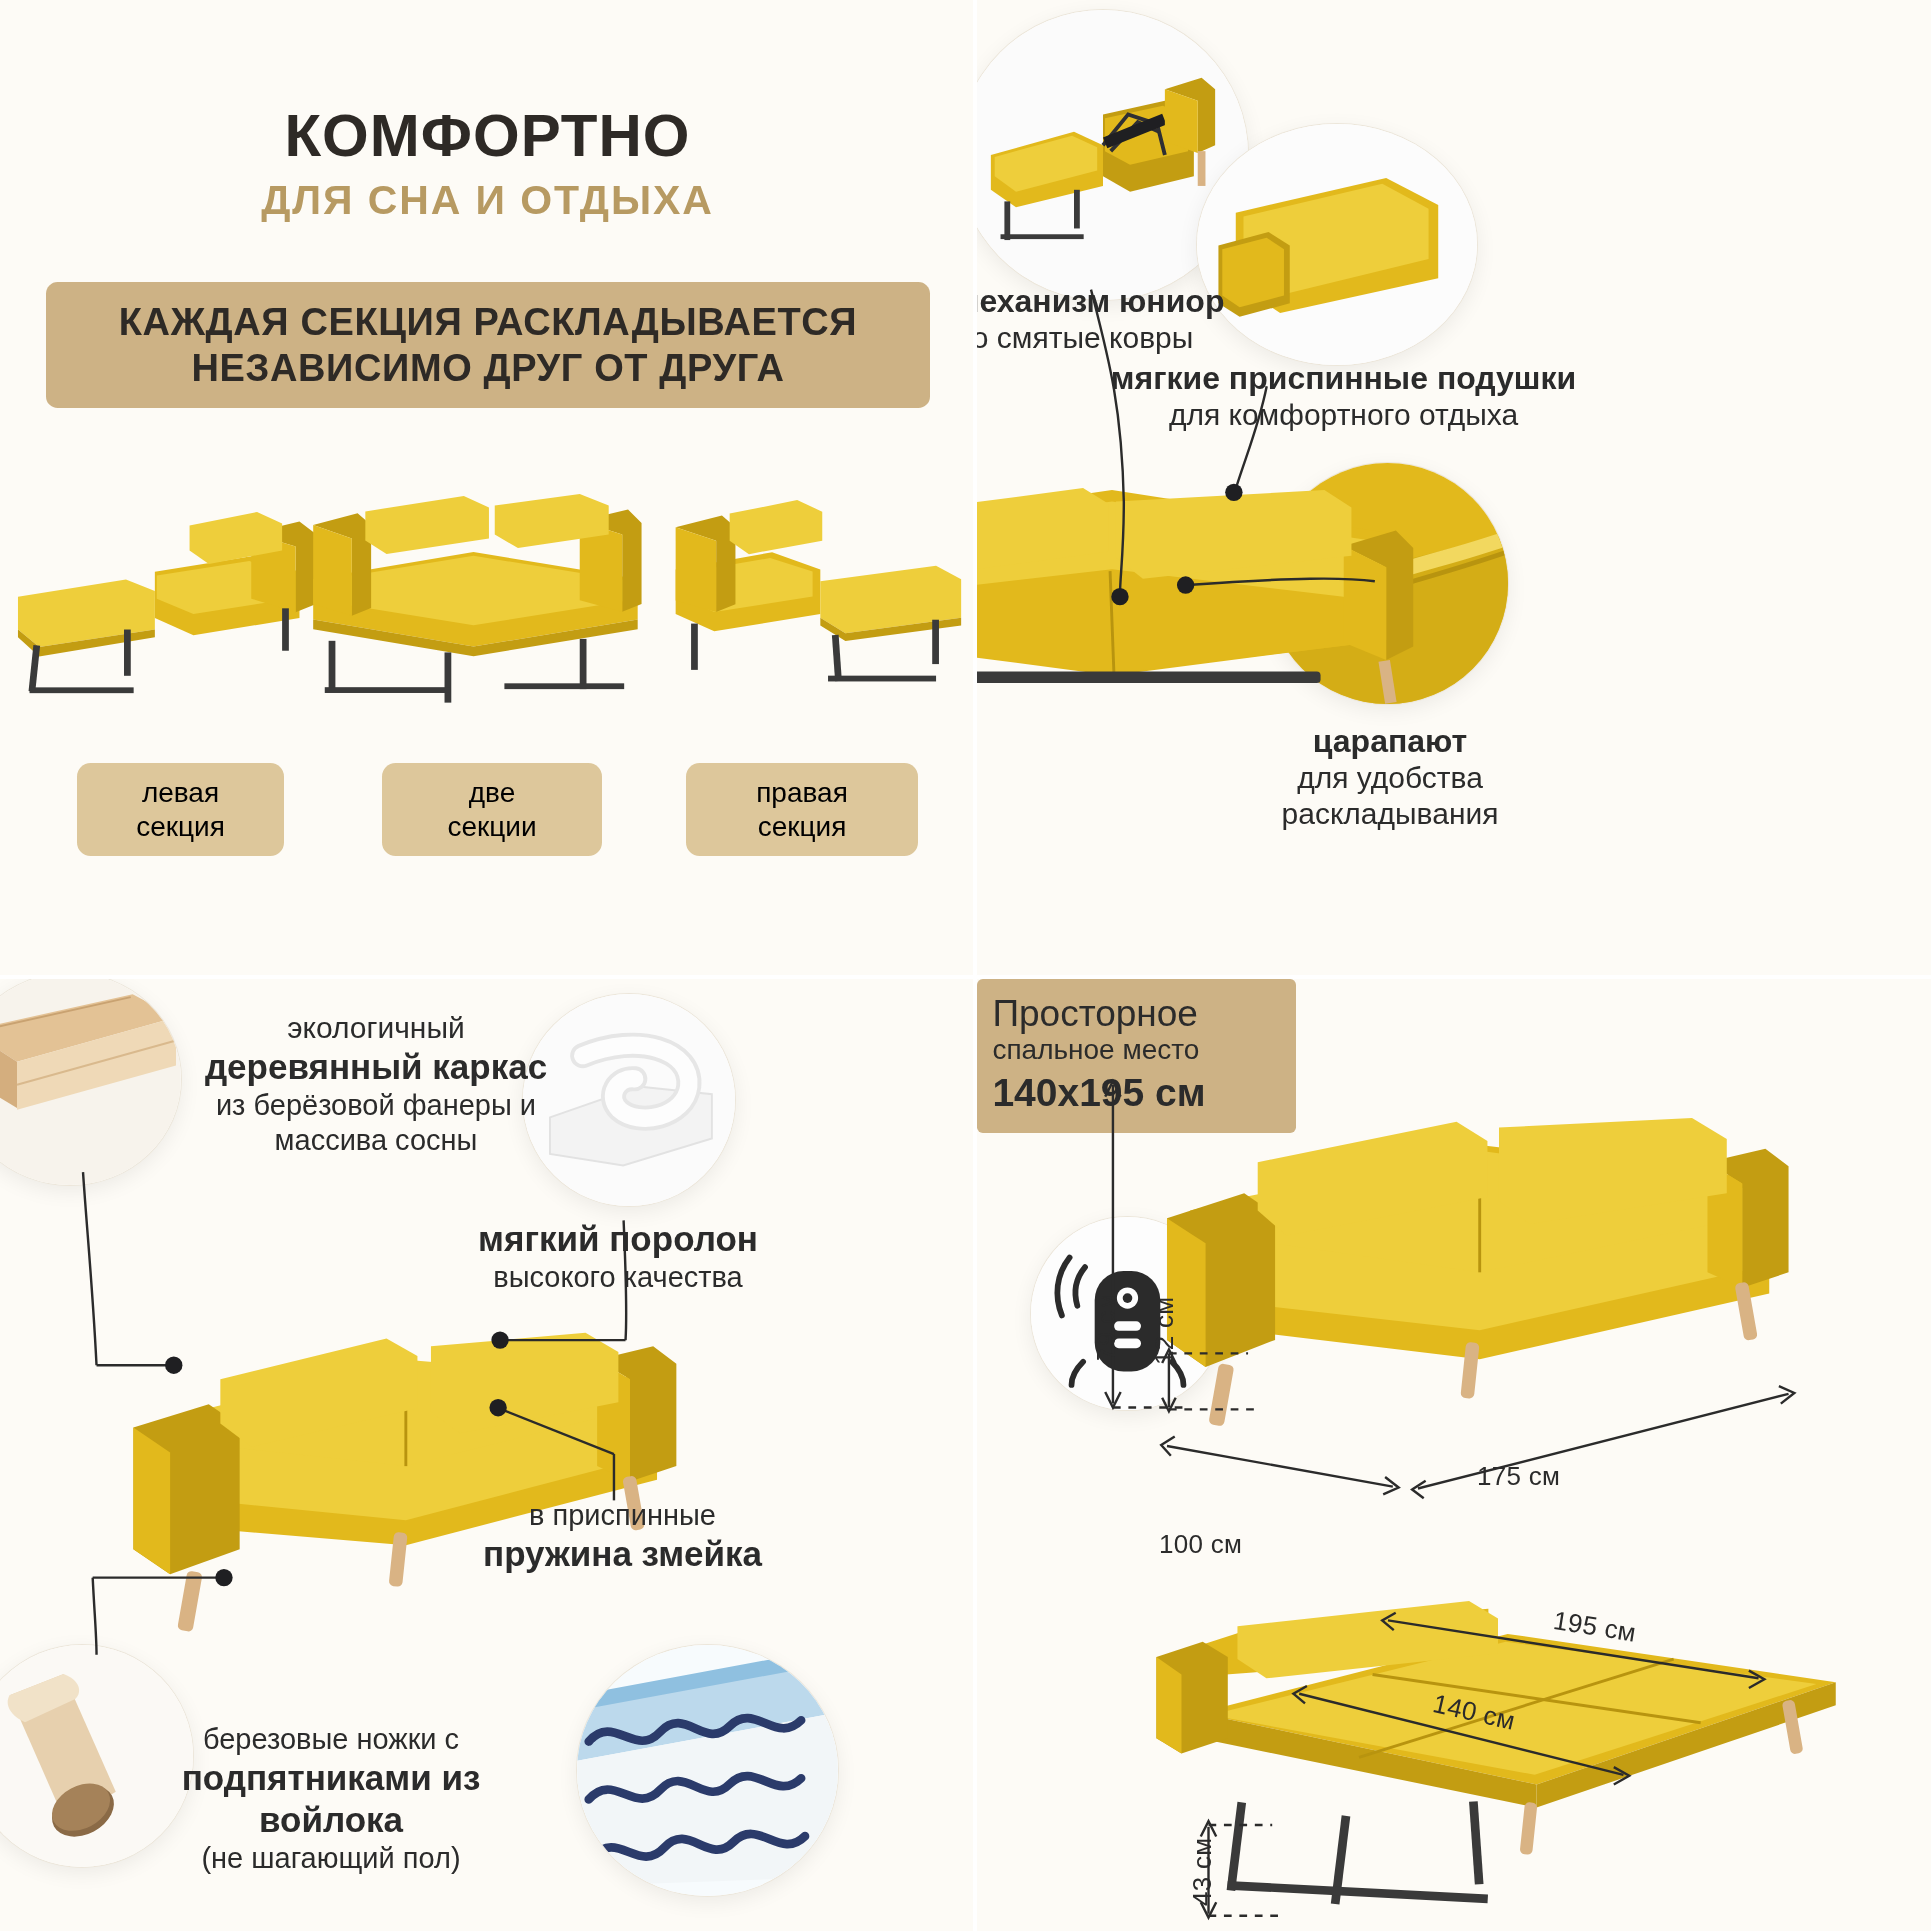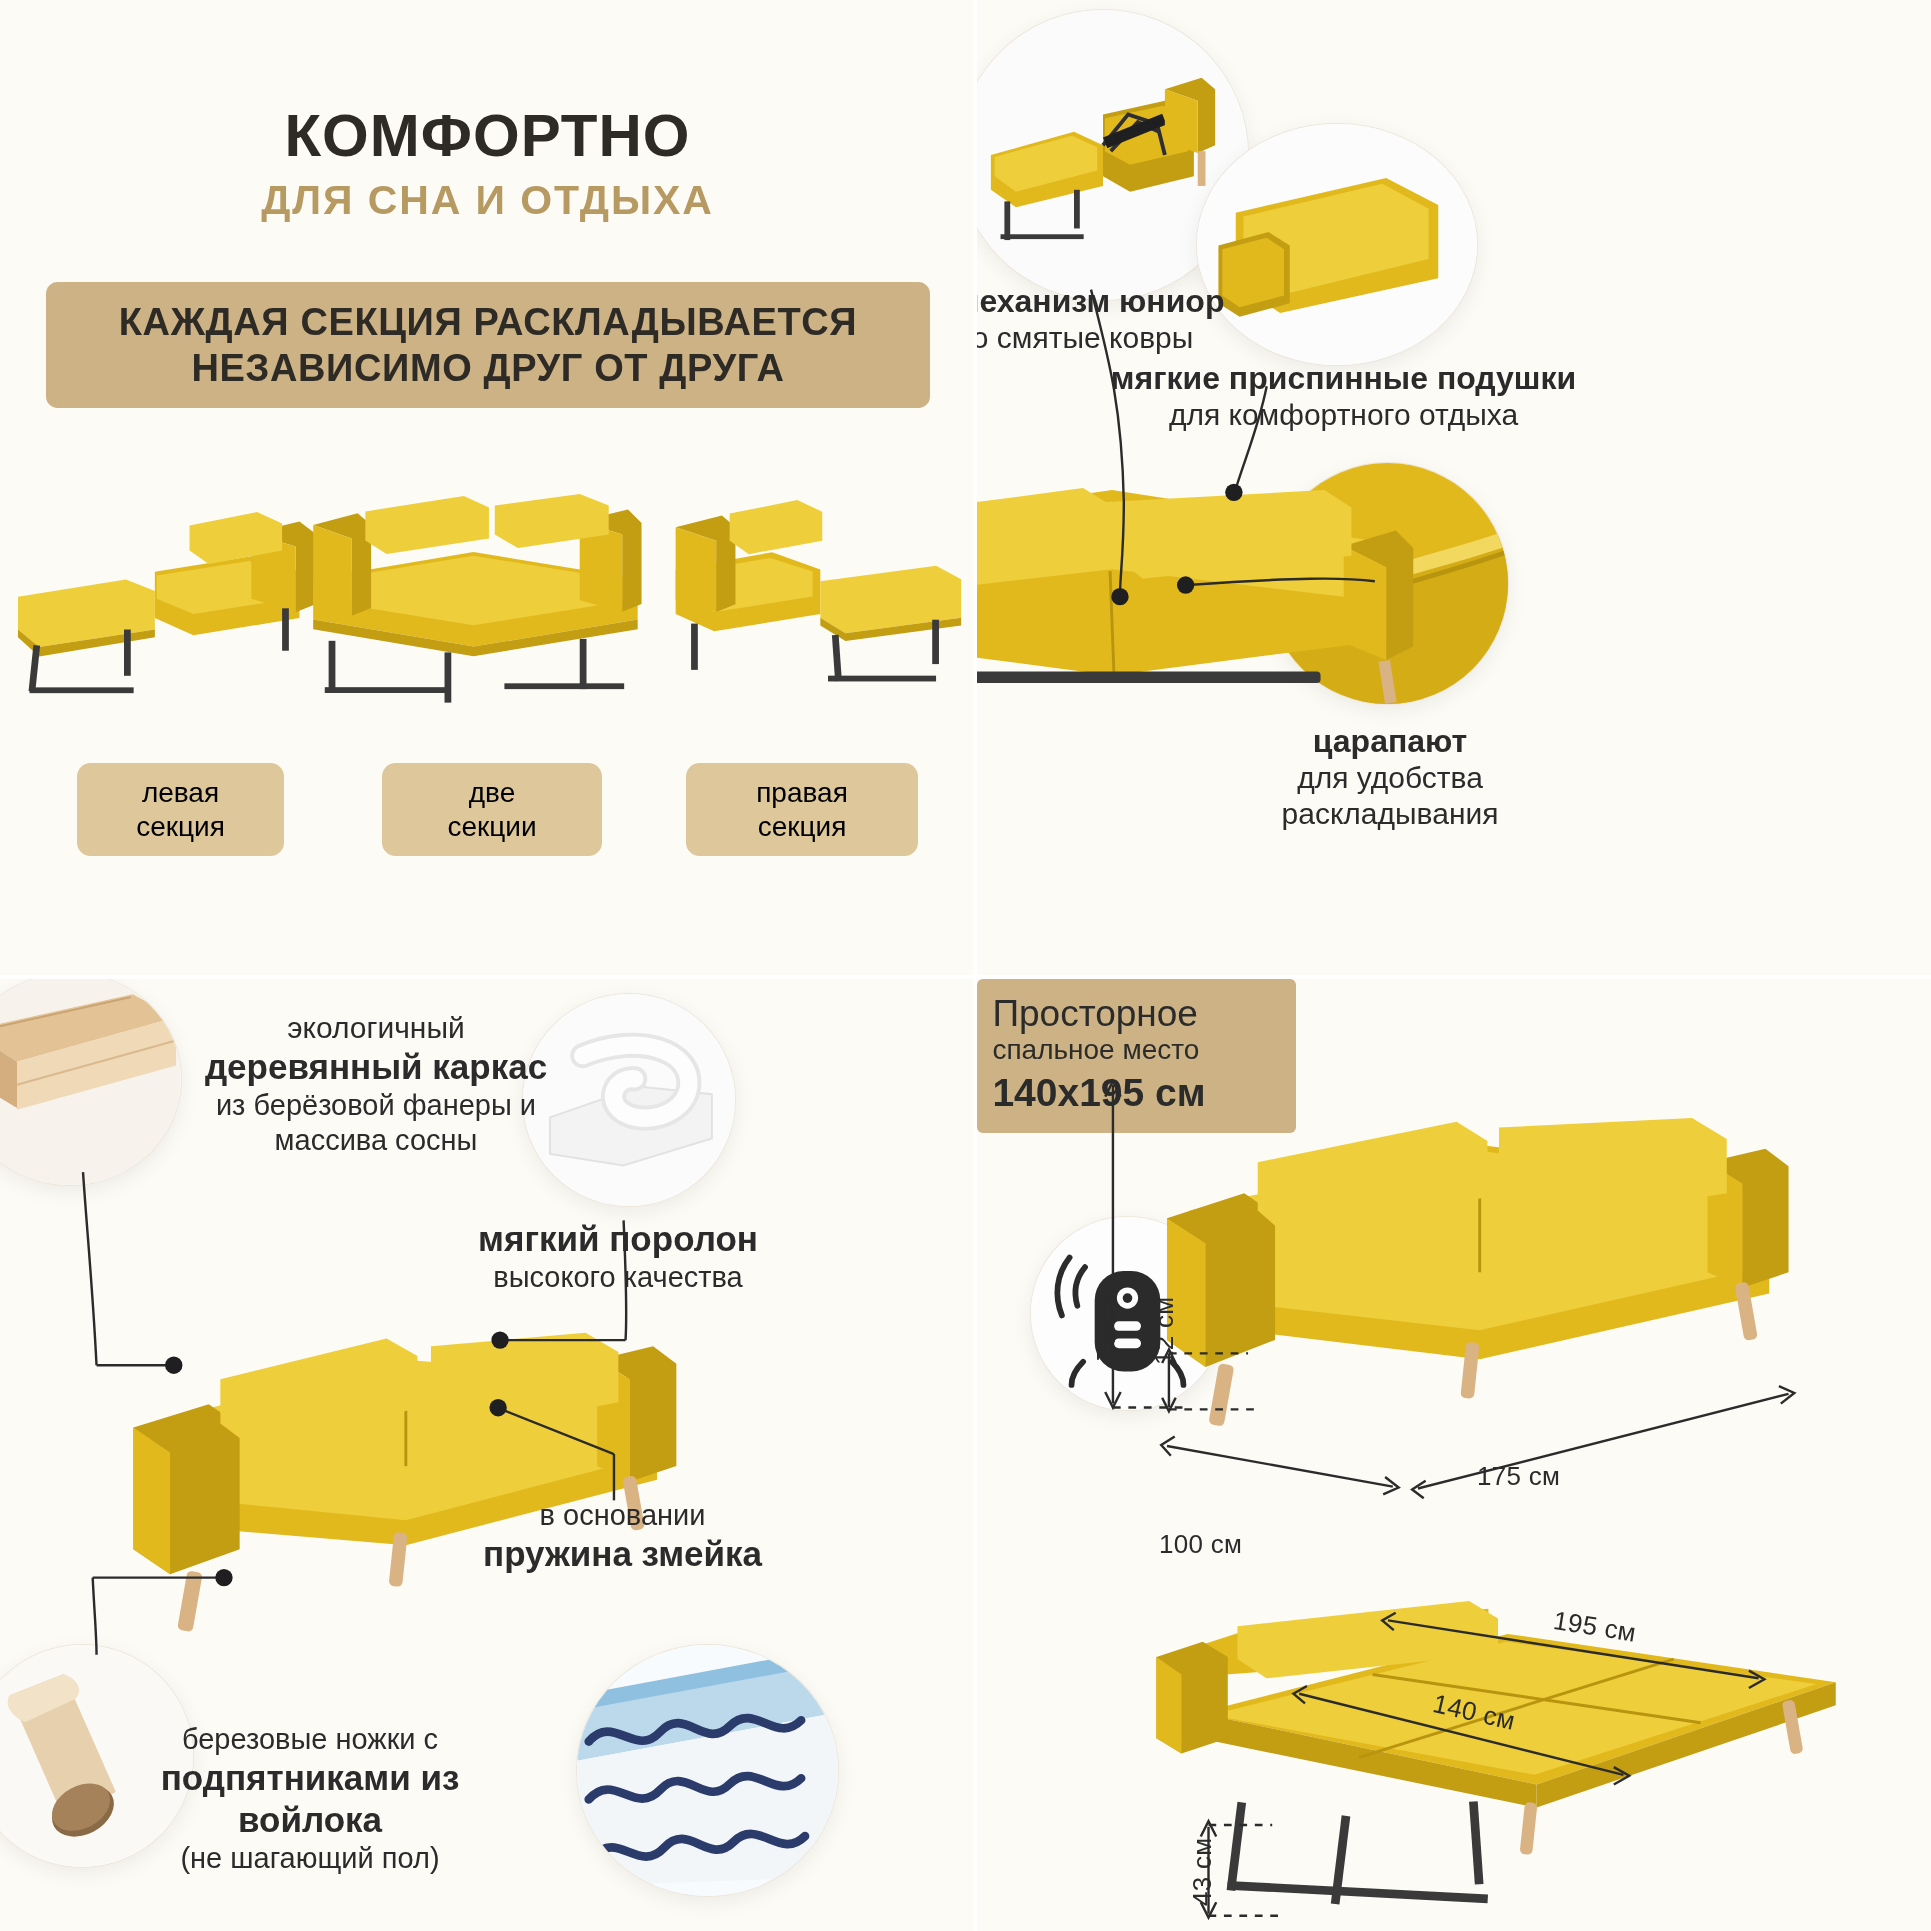--- a/index.html
+++ b/index.html
@@ -449,25 +449,25 @@
       <span class="n" style="font-size:29px;">из берёзовой фанеры и</span>
       <span class="n" style="font-size:29px;">массива сосны</span>
     </div>
 
     <div class="callout" style="left:425px; top:239px; width:386px; text-align:center;">
       <span class="b" style="font-size:35px;">мягкий поролон</span>
       <span class="n" style="font-size:29px;">высокого качества</span>
     </div>
 
     <div class="callout" style="left:463px; top:519px; width:319px; text-align:center;">
-      <span class="n" style="font-size:29px;">в основании</span>
+      <span class="n" style="font-size:29px;">в приспинные</span>
       <span class="b" style="font-size:35px;">пружина змейка</span>
     </div>
 
-    <div class="callout" style="left:107px; top:743px; width:406px; text-align:center;">
+    <div class="callout" style="left:128px; top:743px; width:406px; text-align:center;">
       <span class="n" style="font-size:29px;">березовые ножки с</span>
       <span class="b" style="font-size:35px;">подпятниками из</span>
       <span class="b" style="font-size:35px;">войлока</span>
       <span class="n" style="font-size:29px;">(не шагающий пол)</span>
     </div>
   </div>
 
   <div class="quad" id="quad-br">
 
 

